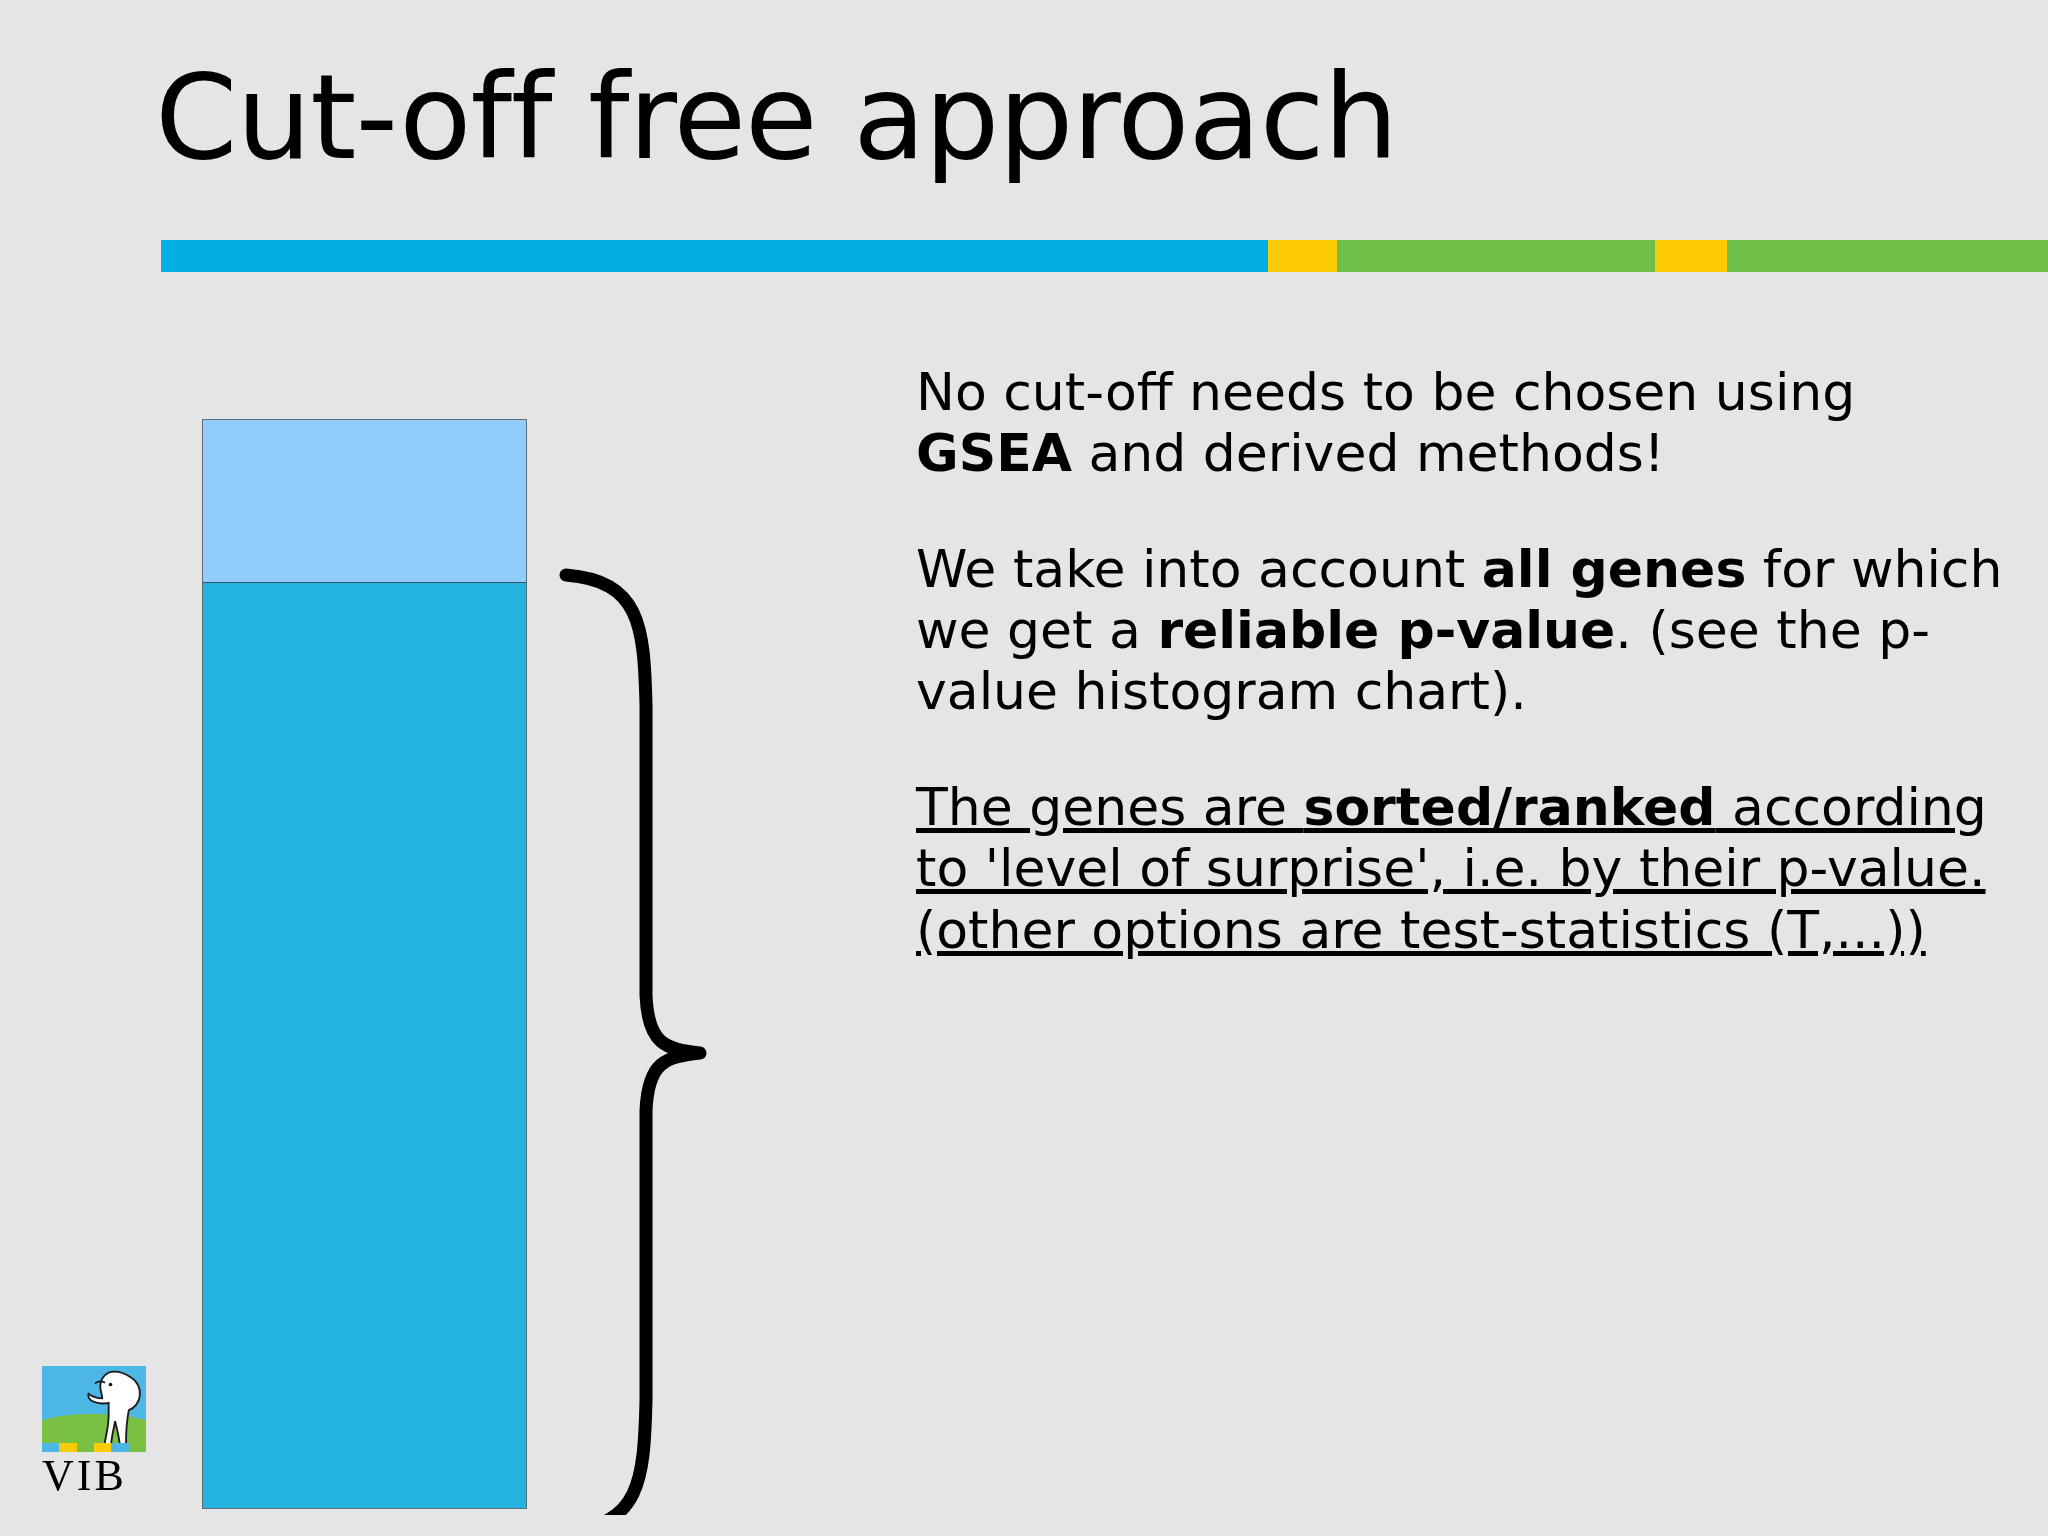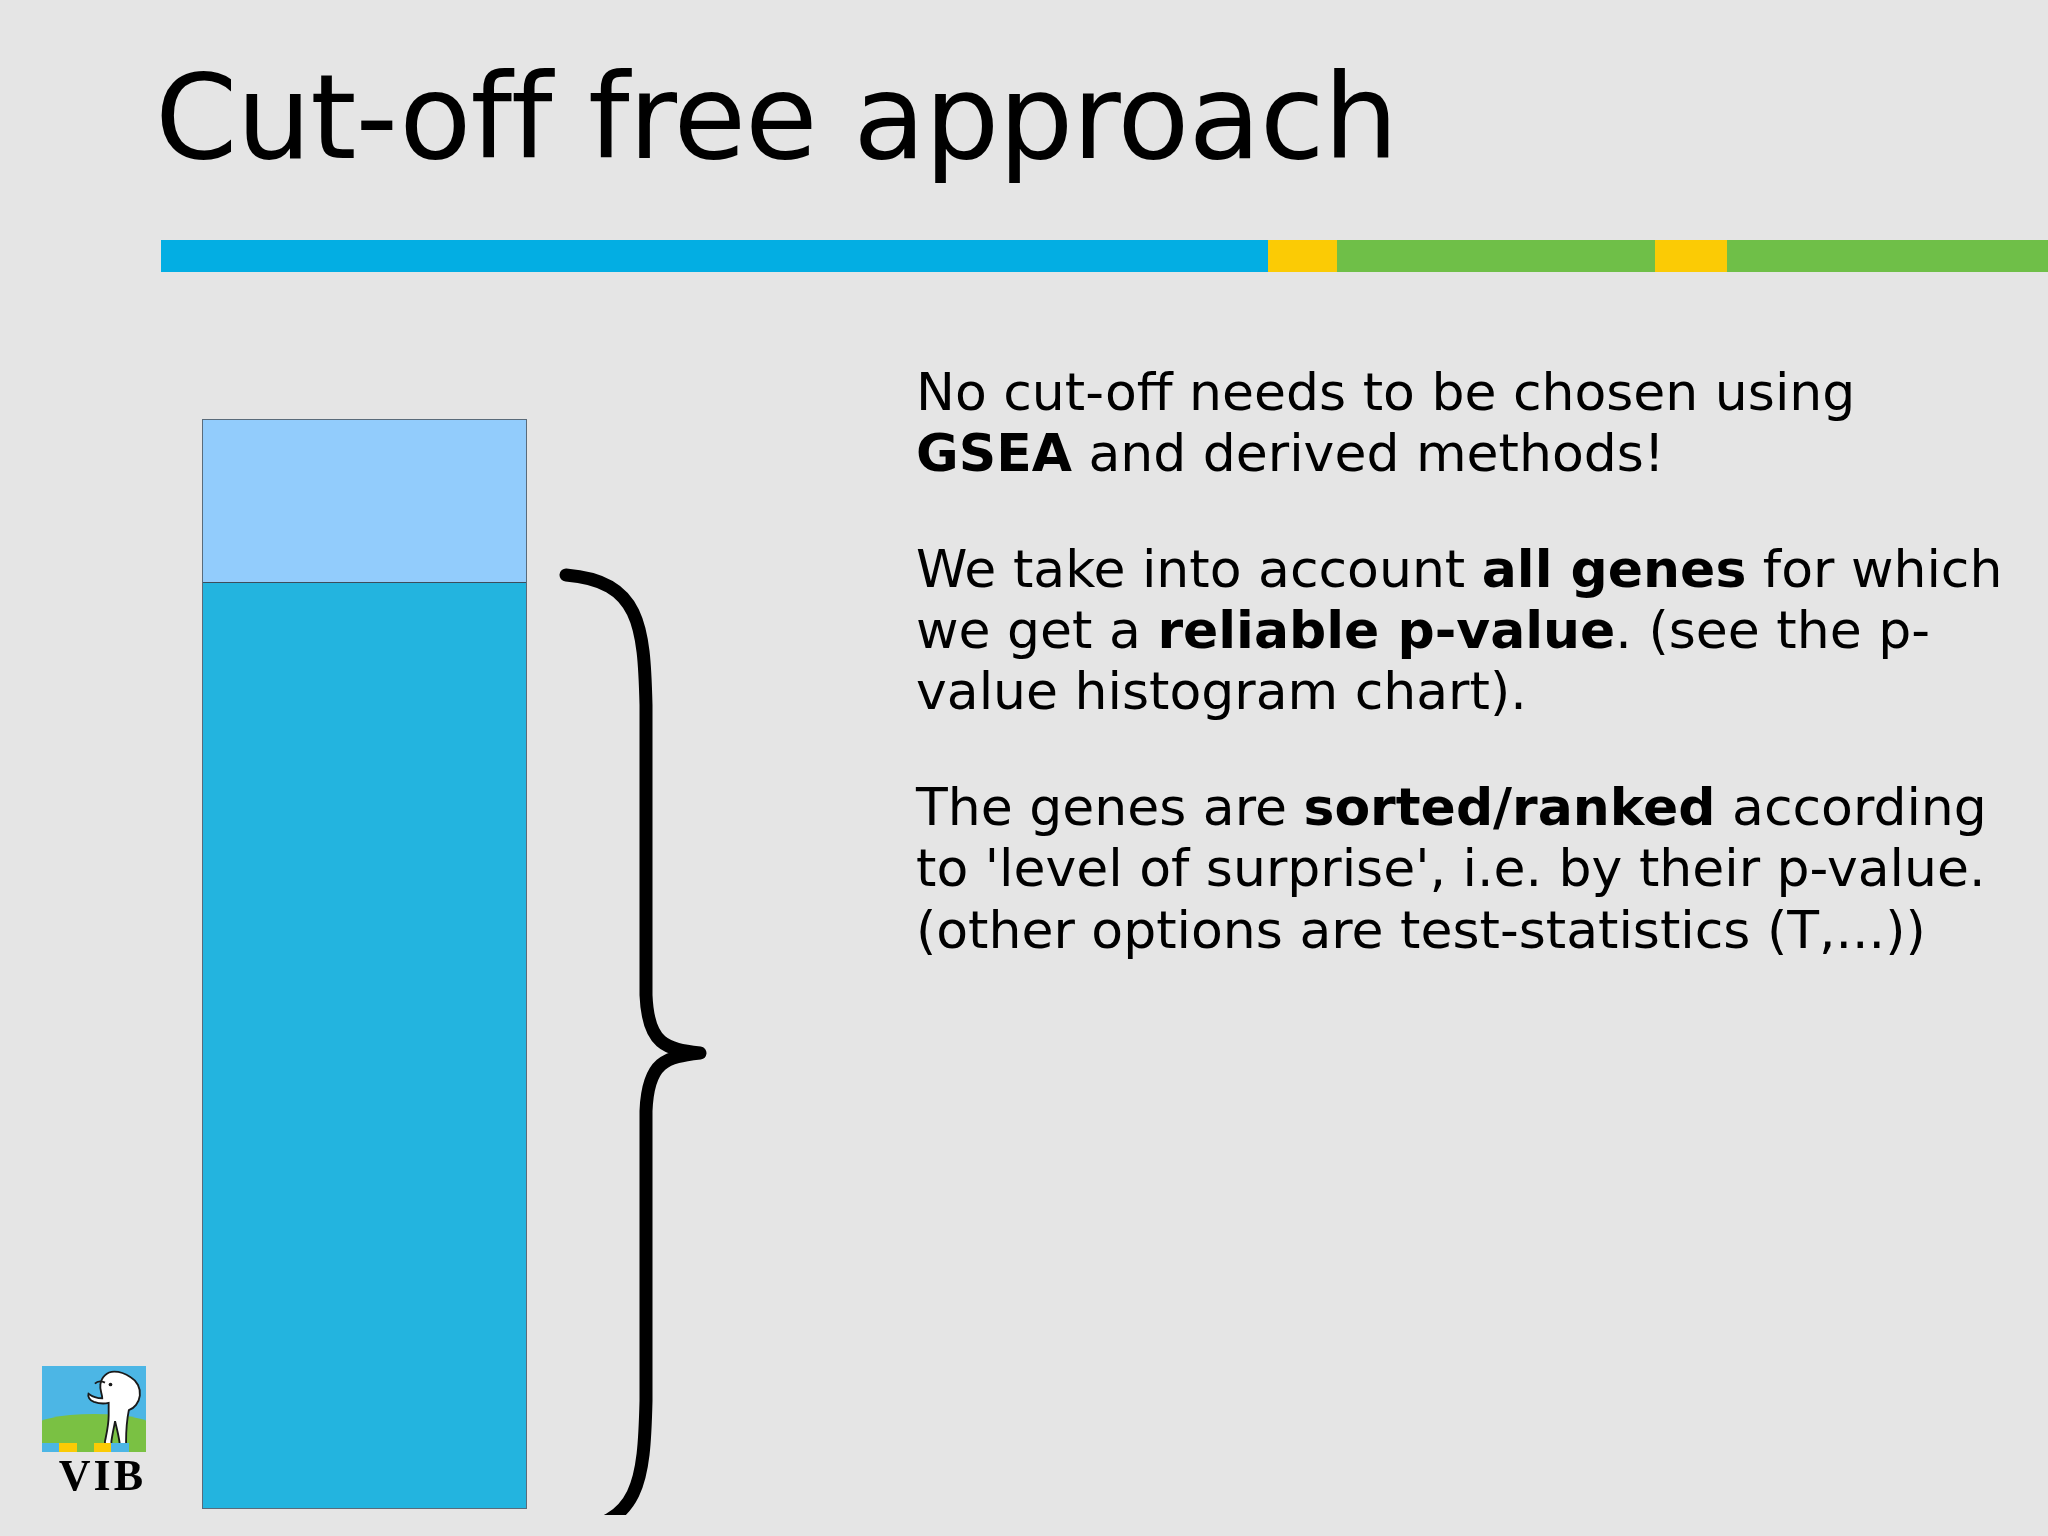--- a/index.html
+++ b/index.html
@@ -76,21 +76,21 @@
     top: 362px;
     width: 1090px;
     font-family: "DejaVu Sans", sans-serif;
     font-size: 52px;
     line-height: 1.18;
     color: #000000;
   }
   #text-column p {
     margin: 0 0 54px 0;
   }
-  #text-column p:last-child { margin-bottom: 16px; }
+  #text-column p:last-child { margin-bottom: 16px; text-decoration: underline; }
   #text-column b { font-weight: 700; }
 
   
   #vib-logo {
     position: absolute;
     left: 42px;
     top: 1366px;
     width: 108px;
     height: 140px;
   }
@@ -119,25 +119,25 @@
     position: absolute;
     left: 40%;
     top: 2%;
     width: 58%;
     height: 96%;
   }
   #vib-logo .vib-text {
     margin-top: 2px;
     font-family: "Liberation Serif", serif;
     font-size: 44px;
-    font-weight: 700;
+    font-weight: 400;
     letter-spacing: 3px;
     line-height: 1;
     color: #000000;
-    text-align: right;
+    text-align: left;
     width: 104px;
   }
 </style>
 </head>
 <body>
 
 <div id="slide" style="background: #e5e5e5;">
 
   <div id="slide-title">Cut-off free approach</div>
 

